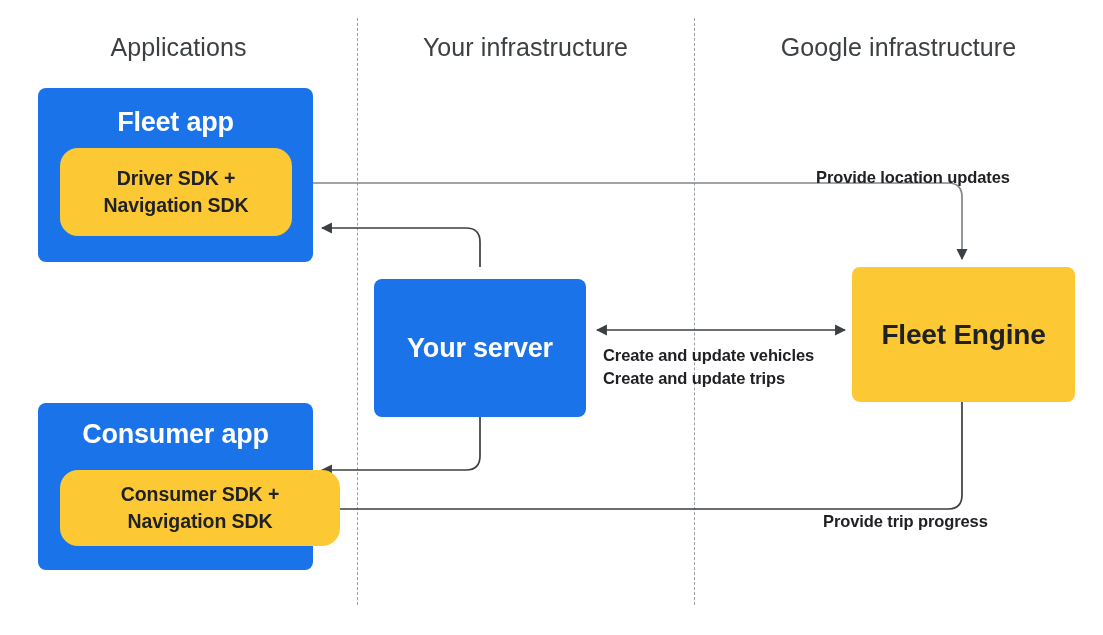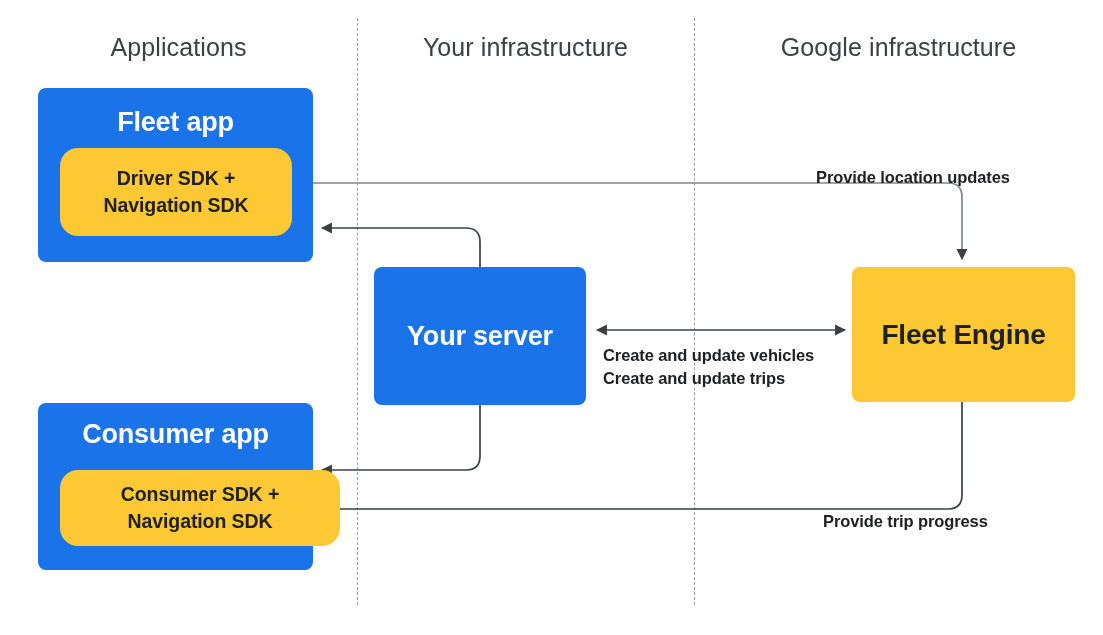--- a/index.html
+++ b/index.html
@@ -92,21 +92,21 @@
   #node-driver-app .node-title-white { margin-top: 19px; }
   #sdk-driver { left: 60px; top: 148px; width: 232px; height: 88px; }
 
   
   #node-consumer-app { left: 38px; top: 403px; width: 275px; height: 167px; }
   #node-consumer-app .node-title-white { margin-top: 16px; }
   #sdk-consumer { left: 60px; top: 470px; width: 280px; height: 76px; }
 
   
   #node-your-server {
-    left: 374px; top: 267px; width: 212px; height: 138px;
+    left: 374px; top: 279px; width: 212px; height: 138px;
     justify-content: center;
   }
 
   
   #node-fleet-engine {
     left: 852px; top: 267px; width: 223px; height: 135px;
     justify-content: center;
   }
 
   

